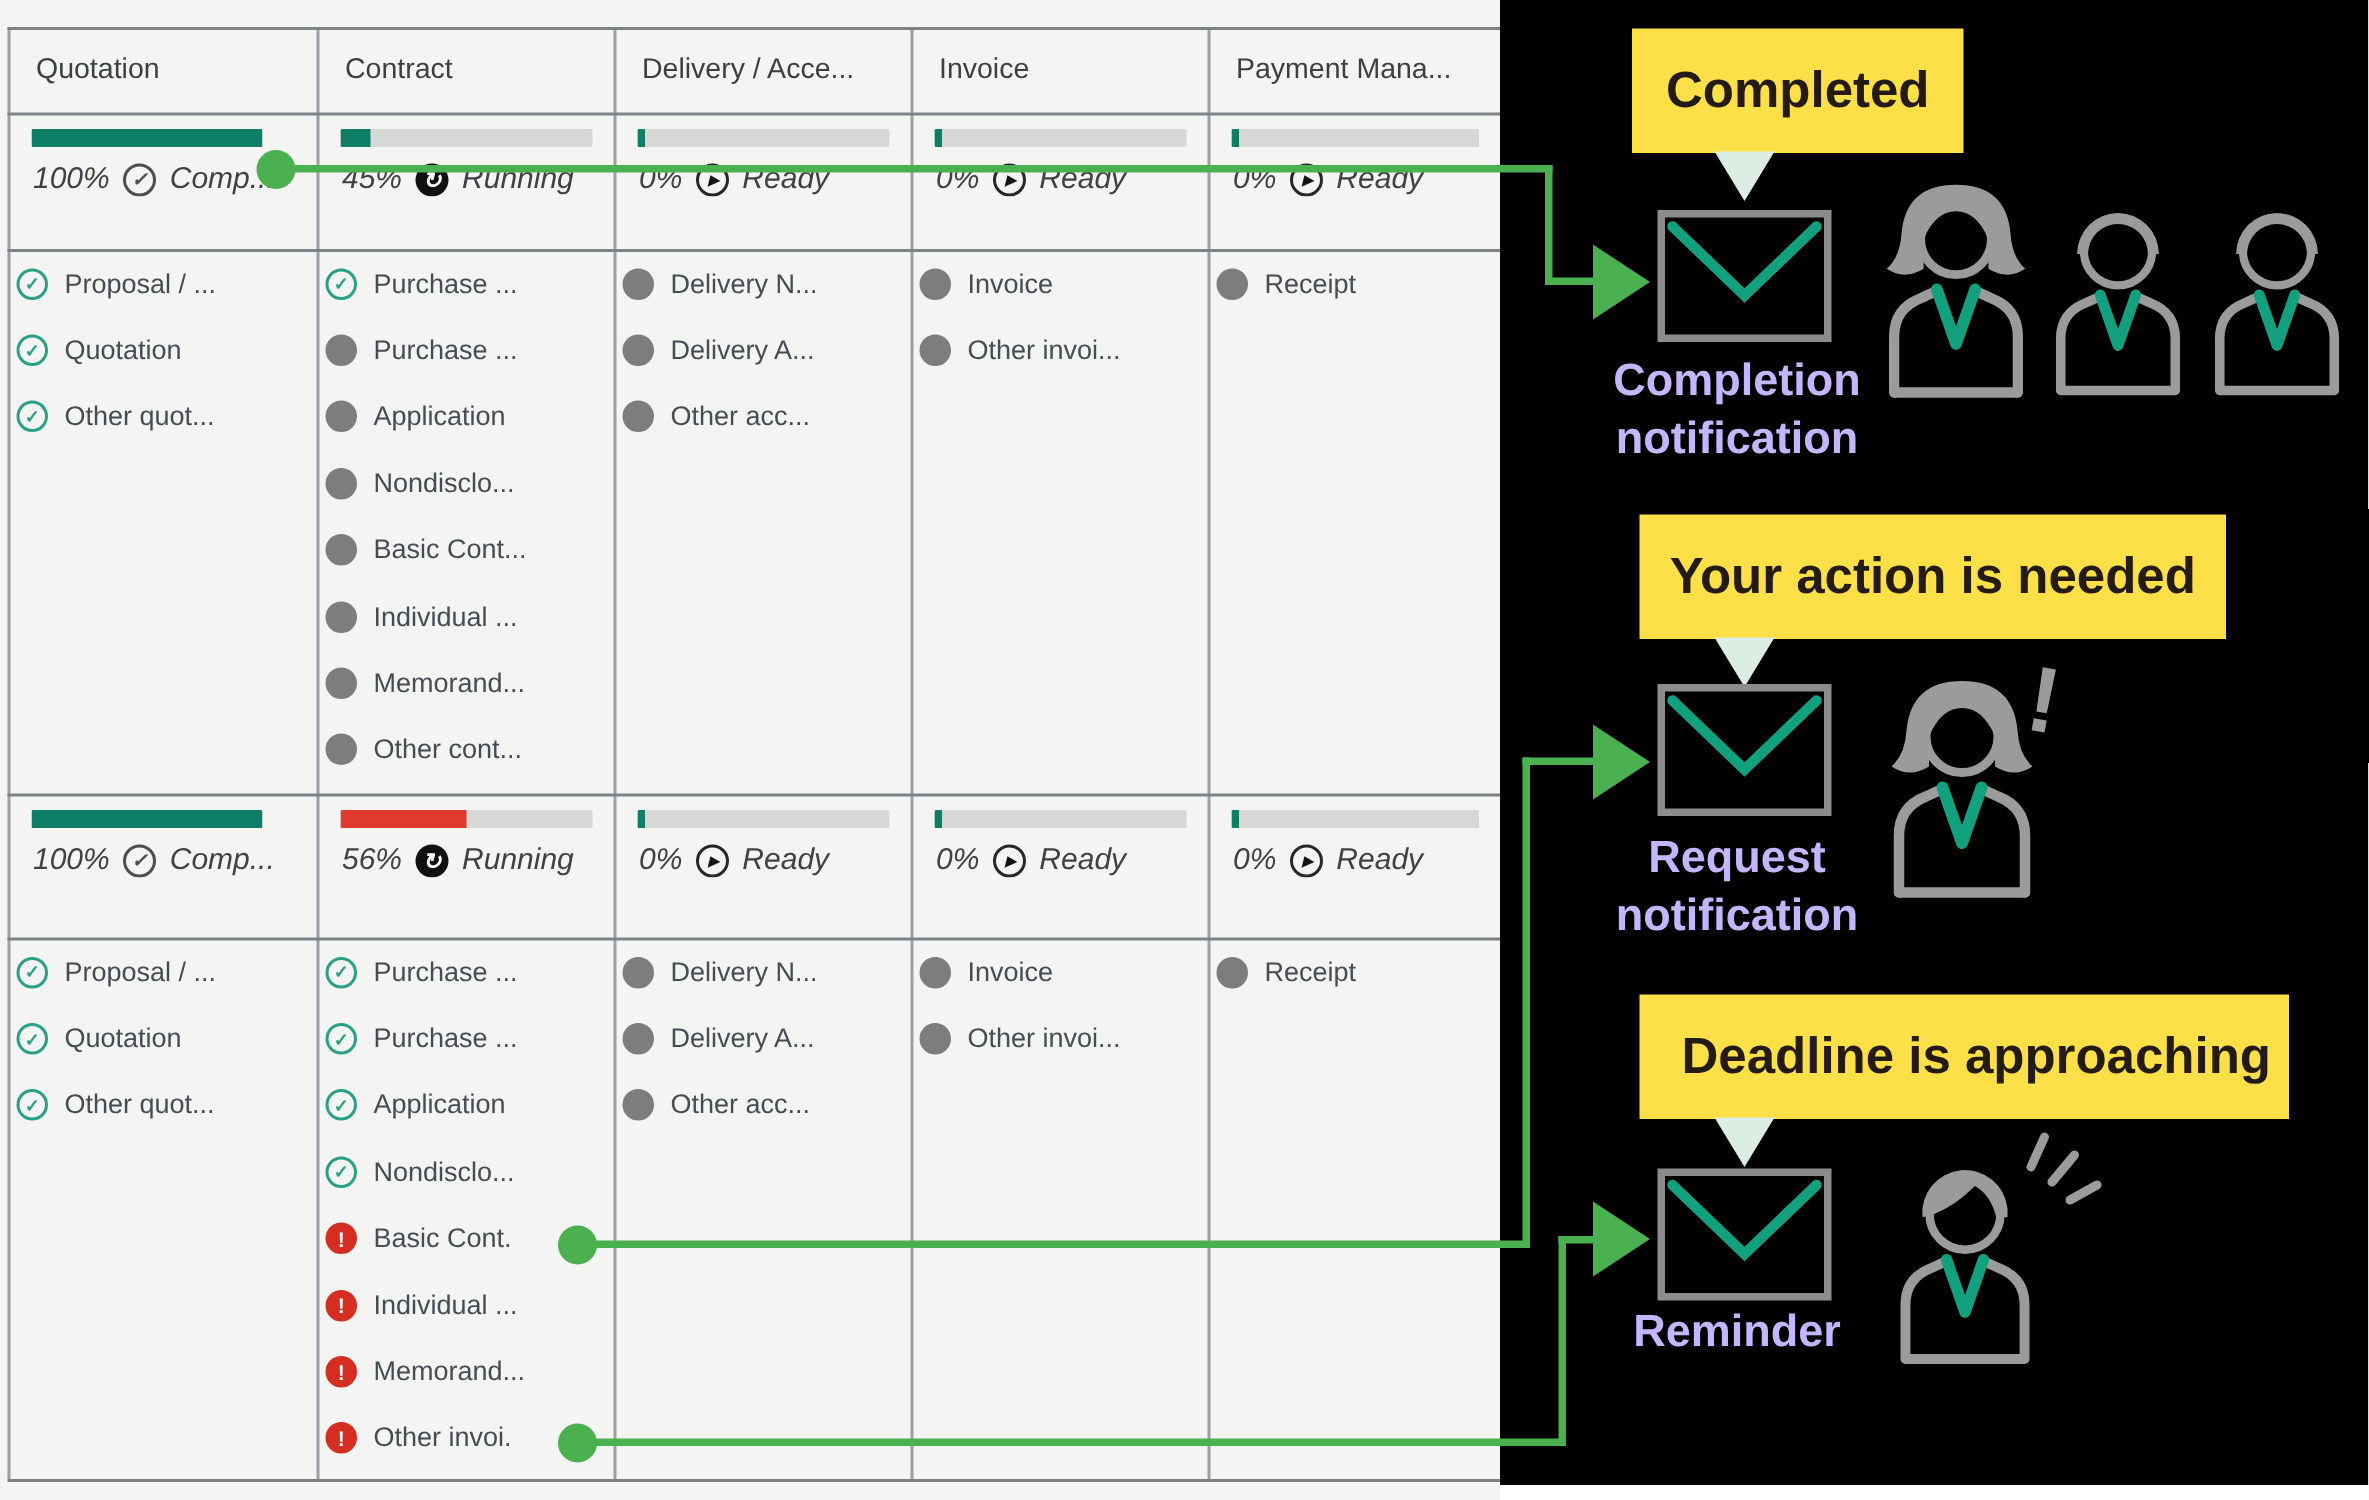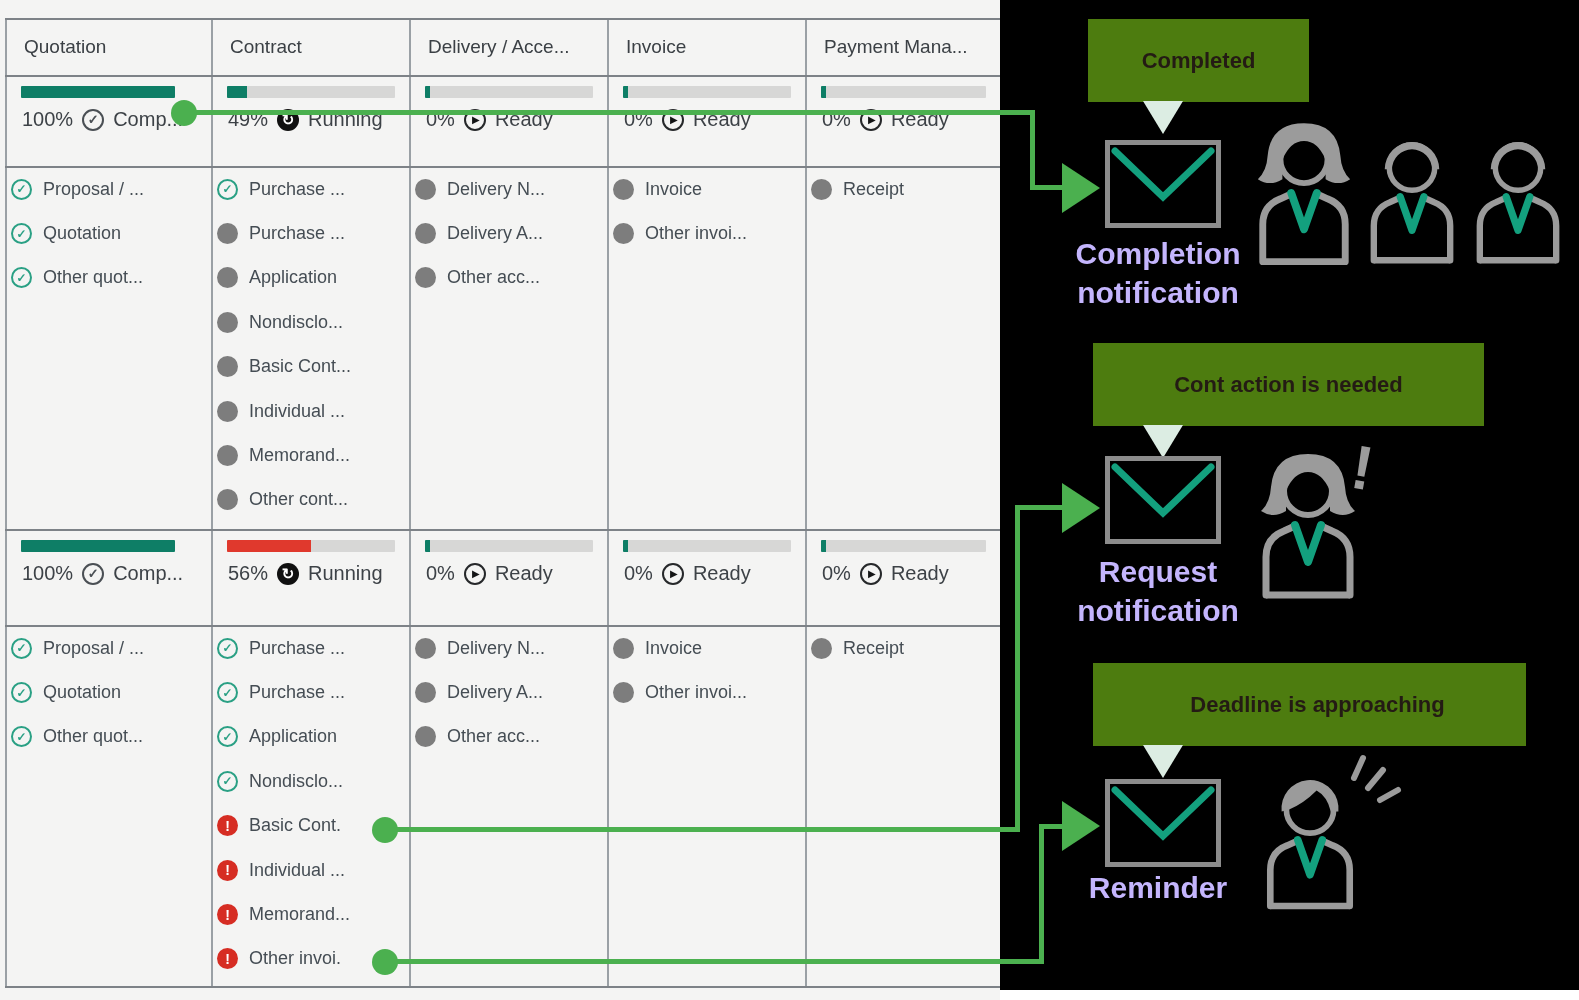--- a/index.html
+++ b/index.html
@@ -12,21 +12,21 @@
   .col { position:absolute; top:18px; height:968px; border-left:2px solid #9aa0a5; }
   #col0 { left:5px;   width:184px; }
   #col1 { left:211px; width:198px; }
   #col2 { left:409px; width:198px; }
   #col3 { left:607px; width:198px; }
   #col4 { left:805px; width:195px; }
   .hline { position:absolute; left:5px; width:995px; height:2px; background:#7d8287; z-index:3; }
 
   .hdr { position:absolute; left:0; right:0; top:0; height:57px; line-height:57px;
          padding-left:17px; font-size:19px; color:#3b4045; white-space:nowrap; overflow:hidden; }
-  .prog { position:absolute; left:0; right:0; }
+  .prog { position:absolute; left:0; right:0;font-style:italic; }
   .prog.p1 { top:57px;  height:91px; }
   .prog.p2 { top:511px; height:96px; }
   .bar { margin:11px 14px 0 14px; height:12px; background:#d7d7d6; border-radius:1px; overflow:hidden; }
   .fill { height:100%; min-width:5px; }
   .fill.v-green { background:#0e7e66; }
   .fill.v-red   { background:#e0392d; }
   .stat { margin-top:10px; padding-left:15px; display:flex; align-items:center; gap:9px;
           font-size:20px; color:#3d4247; white-space:nowrap; overflow:hidden; }
   .sic { width:22px; height:22px; border-radius:50%; flex:0 0 auto;
          display:flex; align-items:center; justify-content:center; }
@@ -51,21 +51,21 @@
   .iic.v-alert::before { content:"!"; font-size:14px; font-weight:bold; }
 
   
   .a-line { position:absolute; background:#4bb04f; z-index:6; }
   .a-dot  { position:absolute; width:26px; height:26px; border-radius:50%; background:#4bb04f; z-index:7; }
   .a-tri  { position:absolute; width:0; height:0; border-top:25px solid transparent;
             border-bottom:25px solid transparent; border-left:38px solid #4bb04f; z-index:7; }
 
   
   #panel { position:absolute; left:1000px; top:0; width:579px; height:990px; background:#000; overflow:hidden; }
-  .bub { position:absolute; background:#4d7c0f; color:#241b14; font-weight:700; font-size:22px;
+  .bub { position:absolute; background:#fde047; color:#241b14; font-weight:700; font-size:34px;
          display:flex; align-items:center; justify-content:center; white-space:nowrap; }
   #bub1 { left:88px; top:19px;  width:221px; height:83px; }
   #bub2 { left:93px; top:343px; width:391px; height:83px; }
   #bub3 { left:93px; top:663px; width:433px; height:83px;padding-left:16px; }
   .tail { position:absolute; width:0; height:0; border-left:20px solid transparent;
           border-right:20px solid transparent; border-top:33px solid #dcede3; }
   #tail1 { left:143px; top:101px; }
   #tail2 { left:143px; top:425px; }
   #tail3 { left:143px; top:745px; }
   .env { position:absolute; width:116px; height:88px; border:5px solid #8c8c8c; }
@@ -148,21 +148,21 @@
         </div>
     </div>
 
     <div class="col" id="col1">
       <div class="hdr">Contract</div>
       <div class="prog p1">
         <div class="bar">
             <div class="fill v-green" style="width: 12%;"></div>
           </div>
         <div class="stat">
-            <span>49%</span>
+            <span>45%</span>
             <span class="sic v-running"></span>
             <span>Running</span>
           </div>
       </div>
       <div class="items i1">
 
       <div class="item">
             <span class="iic v-check"></span>
             <span>Purchase ...</span>
           </div>
@@ -437,21 +437,21 @@
     </svg>
     <svg class="person" id="p3" viewBox="0 0 110 160">
       <circle cx="55" cy="52" r="25" fill="none" stroke="#9b9b9b" stroke-width="6"></circle>
       <path d="M25 54 A30 30 0 0 1 85 54 L77 54 A22 22 0 0 0 33 54 Z" fill="#9b9b9b"></path>
       <path d="M13 154 V116 Q13 97 31 90 L42 85" fill="none" stroke="#9b9b9b" stroke-width="7" stroke-linecap="round"></path>
       <path d="M97 154 V116 Q97 97 79 90 L68 85" fill="none" stroke="#9b9b9b" stroke-width="7" stroke-linecap="round"></path>
       <line x1="13" y1="154" x2="97" y2="154" stroke="#9b9b9b" stroke-width="7"></line>
       <path d="M42 84 L55 121 L68 84" fill="none" stroke="#13a07e" stroke-width="8" stroke-linecap="round" stroke-linejoin="round"></path>
     </svg>
 
-    <div class="bub" id="bub2">Cont action is needed</div>
+    <div class="bub" id="bub2">Your action is needed</div>
     <div class="tail" id="tail2"></div>
     <div class="env" id="env2">
       <svg width="106" height="78" viewBox="0 0 106 78">
           <polyline points="5,6 53,52 101,6" fill="none" stroke="#13a07e" stroke-width="7" stroke-linecap="round"></polyline>
         </svg>
     </div>
     <div class="elabel" id="elabel2">
       <div>Request</div>
       <div>notification</div>
     </div>

